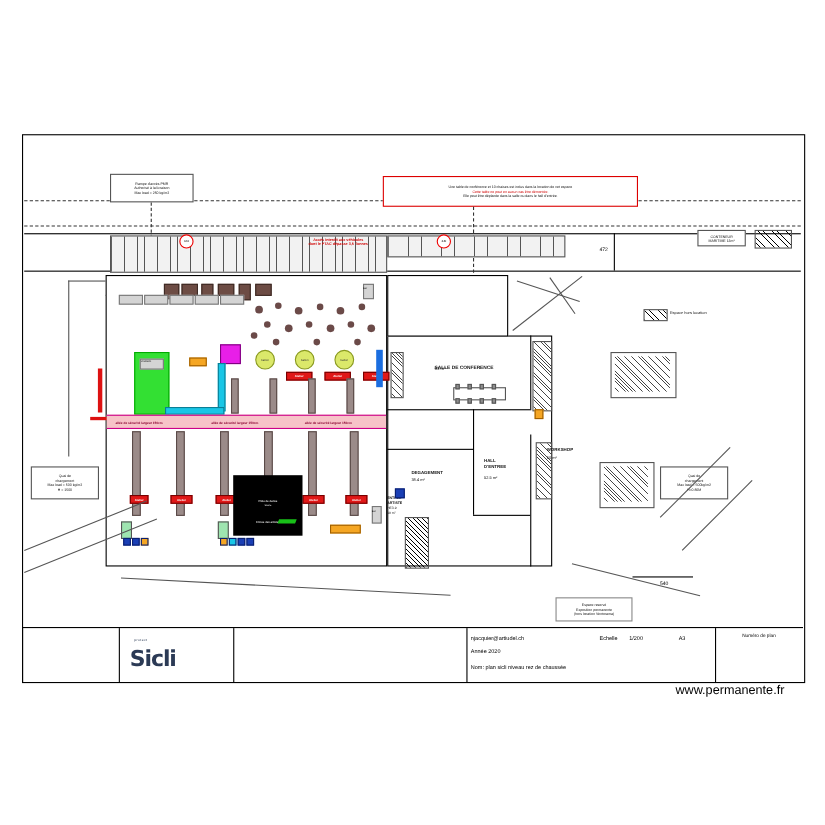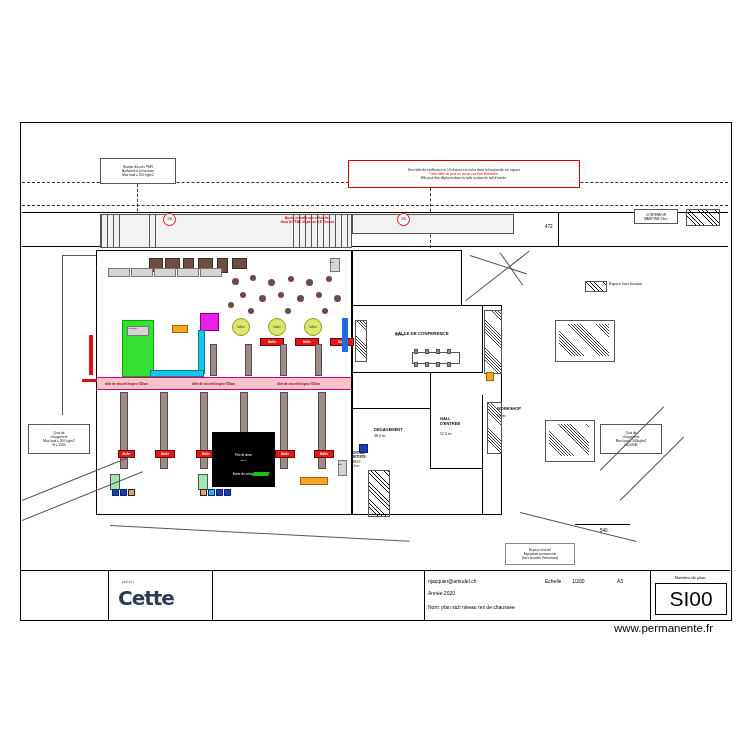--- a/index.html
+++ b/index.html
@@ -325,27 +325,26 @@
 
   <div class="tb">
     <div class="tbcell" style="left:0px;width:88px;"></div>
     <div class="tbcell" style="left:88px;width:104px;"></div>
     <div class="tbcell" style="left:192px;width:212px;"></div>
     <div class="tbcell" style="left:404px;width:226px;"></div>
     <div class="tbcell" style="left:630px;width:80px;"></div>
   </div>
 
   <div class="logo-sup">protect</div>
-  <div class="logo">Cette</div>
+  <div class="logo">Sicli</div>
 
   <div class="tb-text" style="left:428px;top:578px;">njacquier@artiudel.ch</div>
   <div class="tb-text" style="left:545px;top:578px;">Echelle</div>
   <div class="tb-text" style="left:572px;top:578px;">1/200</div>
   <div class="tb-text" style="left:617px;top:578px;">A3</div>
   <div class="tb-text" style="left:428px;top:590px;">Année 2020</div>
   <div class="tb-text" style="left:428px;top:604px;">Nom: plan sicli niveau rez de chaussée</div>
 
   <div class="plannum-lab">Numéro de plan</div>
-  <div class="plannum">SI00</div>
 
   <div class="wmark">www.permanente.fr</div>
 
 </div>
 
 </body></html>

